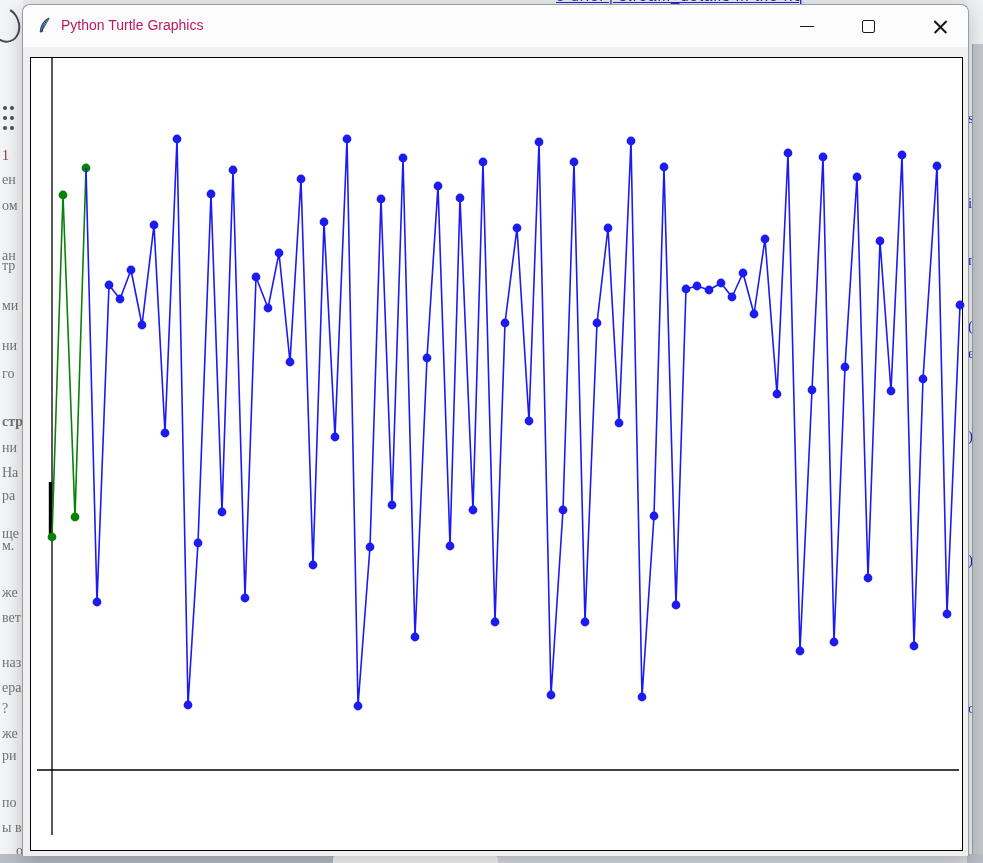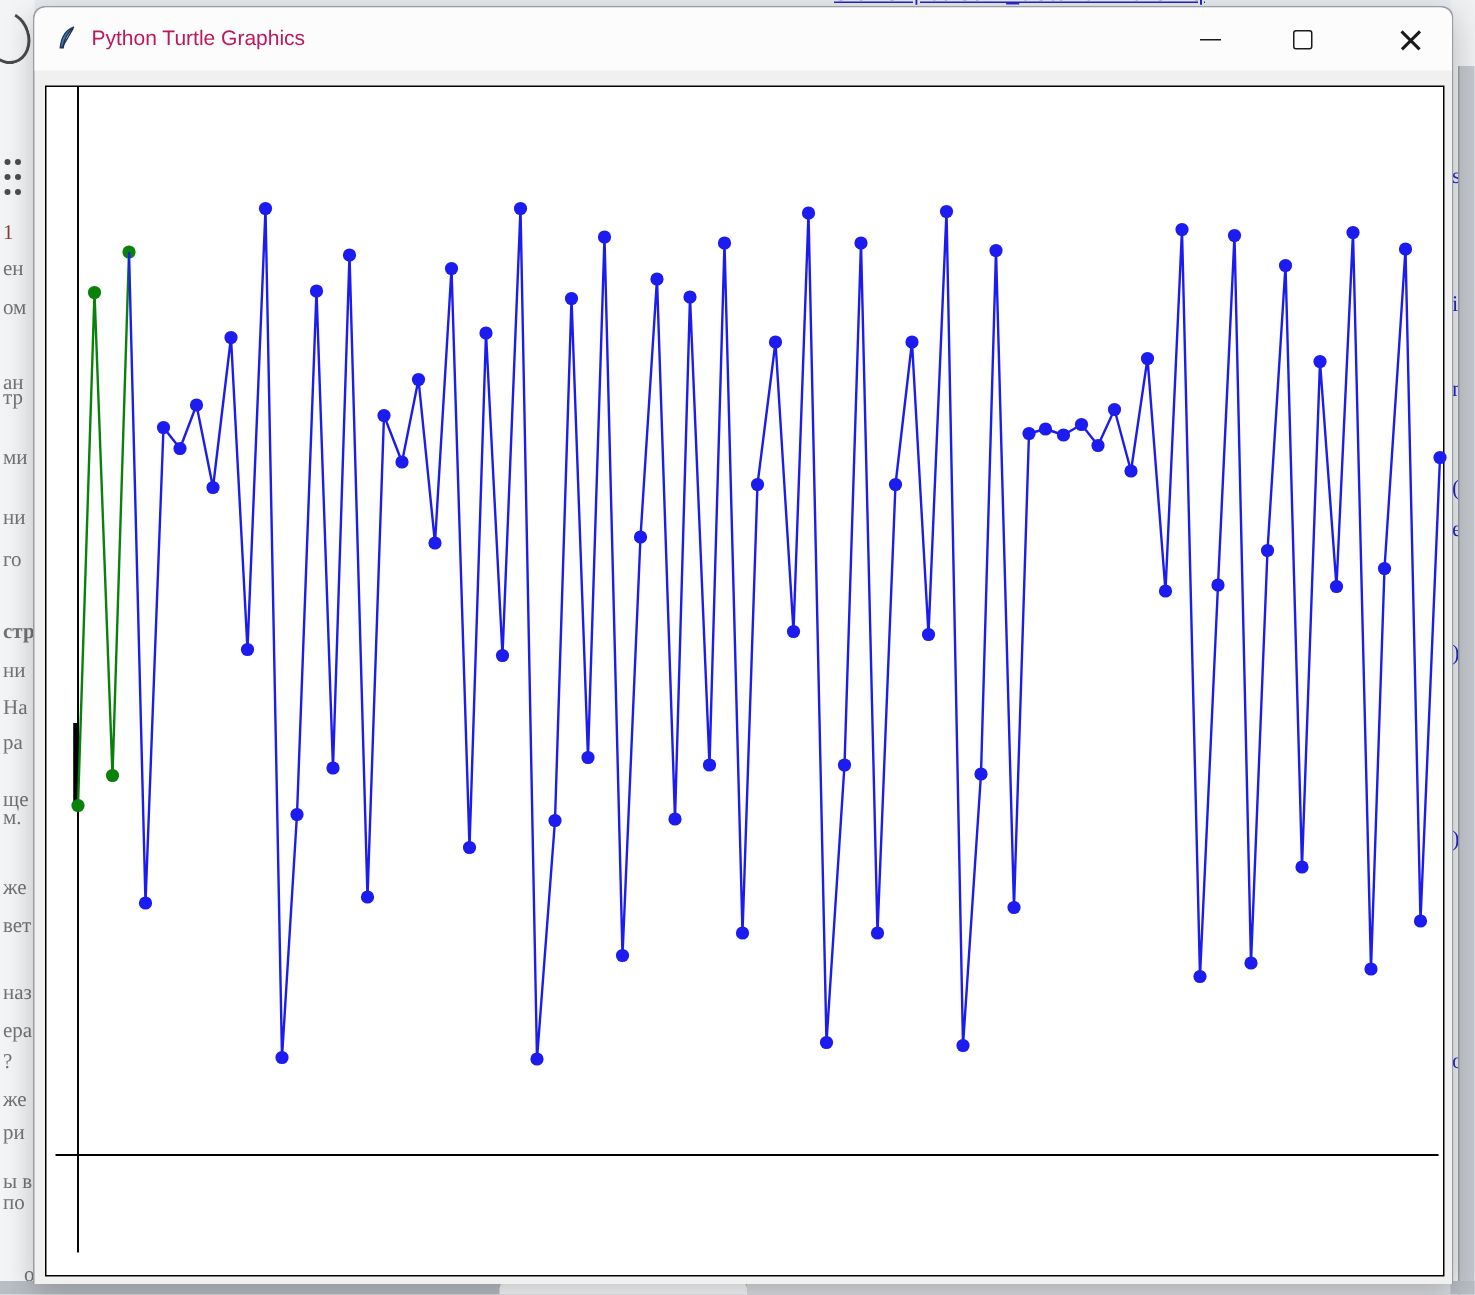--- a/index.html
+++ b/index.html
@@ -64,21 +64,21 @@
       <span class="frag" style="top: 512px; margin-top: 14px;">ще</span>
       <span class="frag" style="top: 538px;">м.</span>
       <span class="frag" style="top: 585px;">же</span>
       <span class="frag" style="top: 610px;">вет</span>
       <span class="frag" style="top: 655px;">наз</span>
       <span class="frag" style="top: 680px;">ера</span>
       <span class="frag" style="top: 701px;">?</span>
       <span class="frag" style="top: 726px;">же</span>
       <span class="frag" style="top: 748px;">ри</span>
       <span class="frag" style="top: 795px;">по</span>
-      <span class="frag" style="top: 781px;">ы в</span>
+      <span class="frag" style="top: 820px;">ы в</span>
       <span class="frag" style="top: 843px; margin-left: 14px;">одн</span>
     </div>
 </div>
 
 <div class="bg-top-link">
   <span>e uriel | stream_details in the r.q</span>
 </div>
 
 <div class="bg-right">
   <div>

